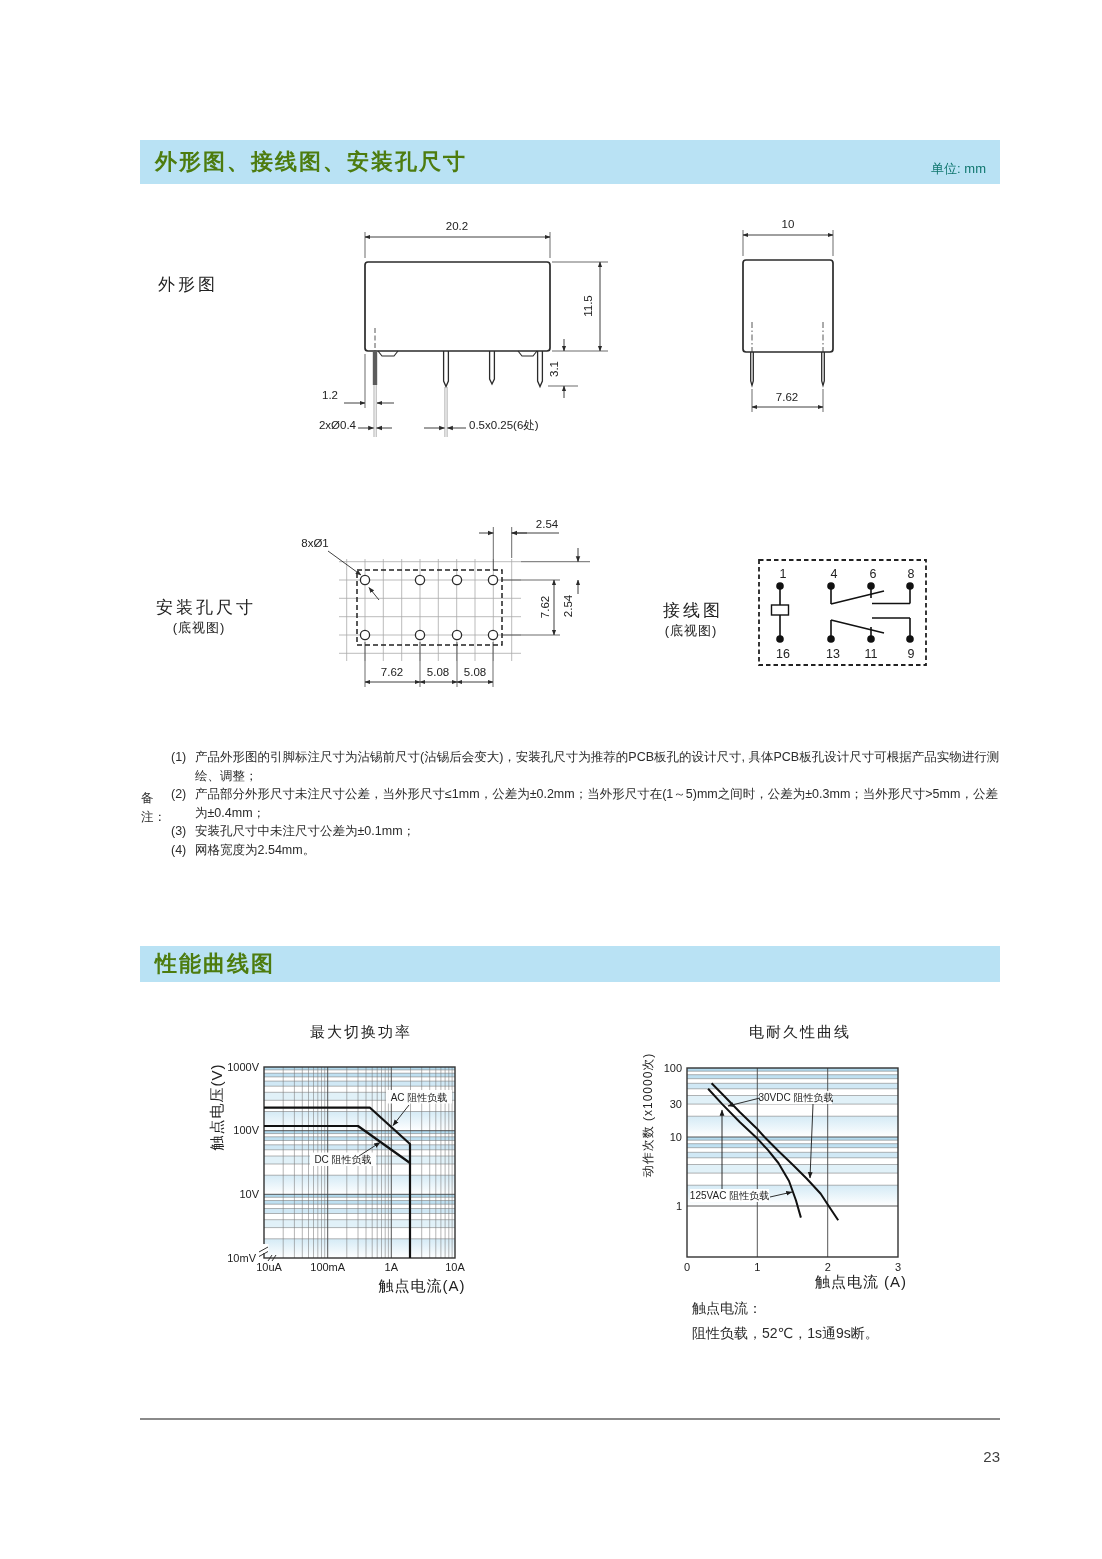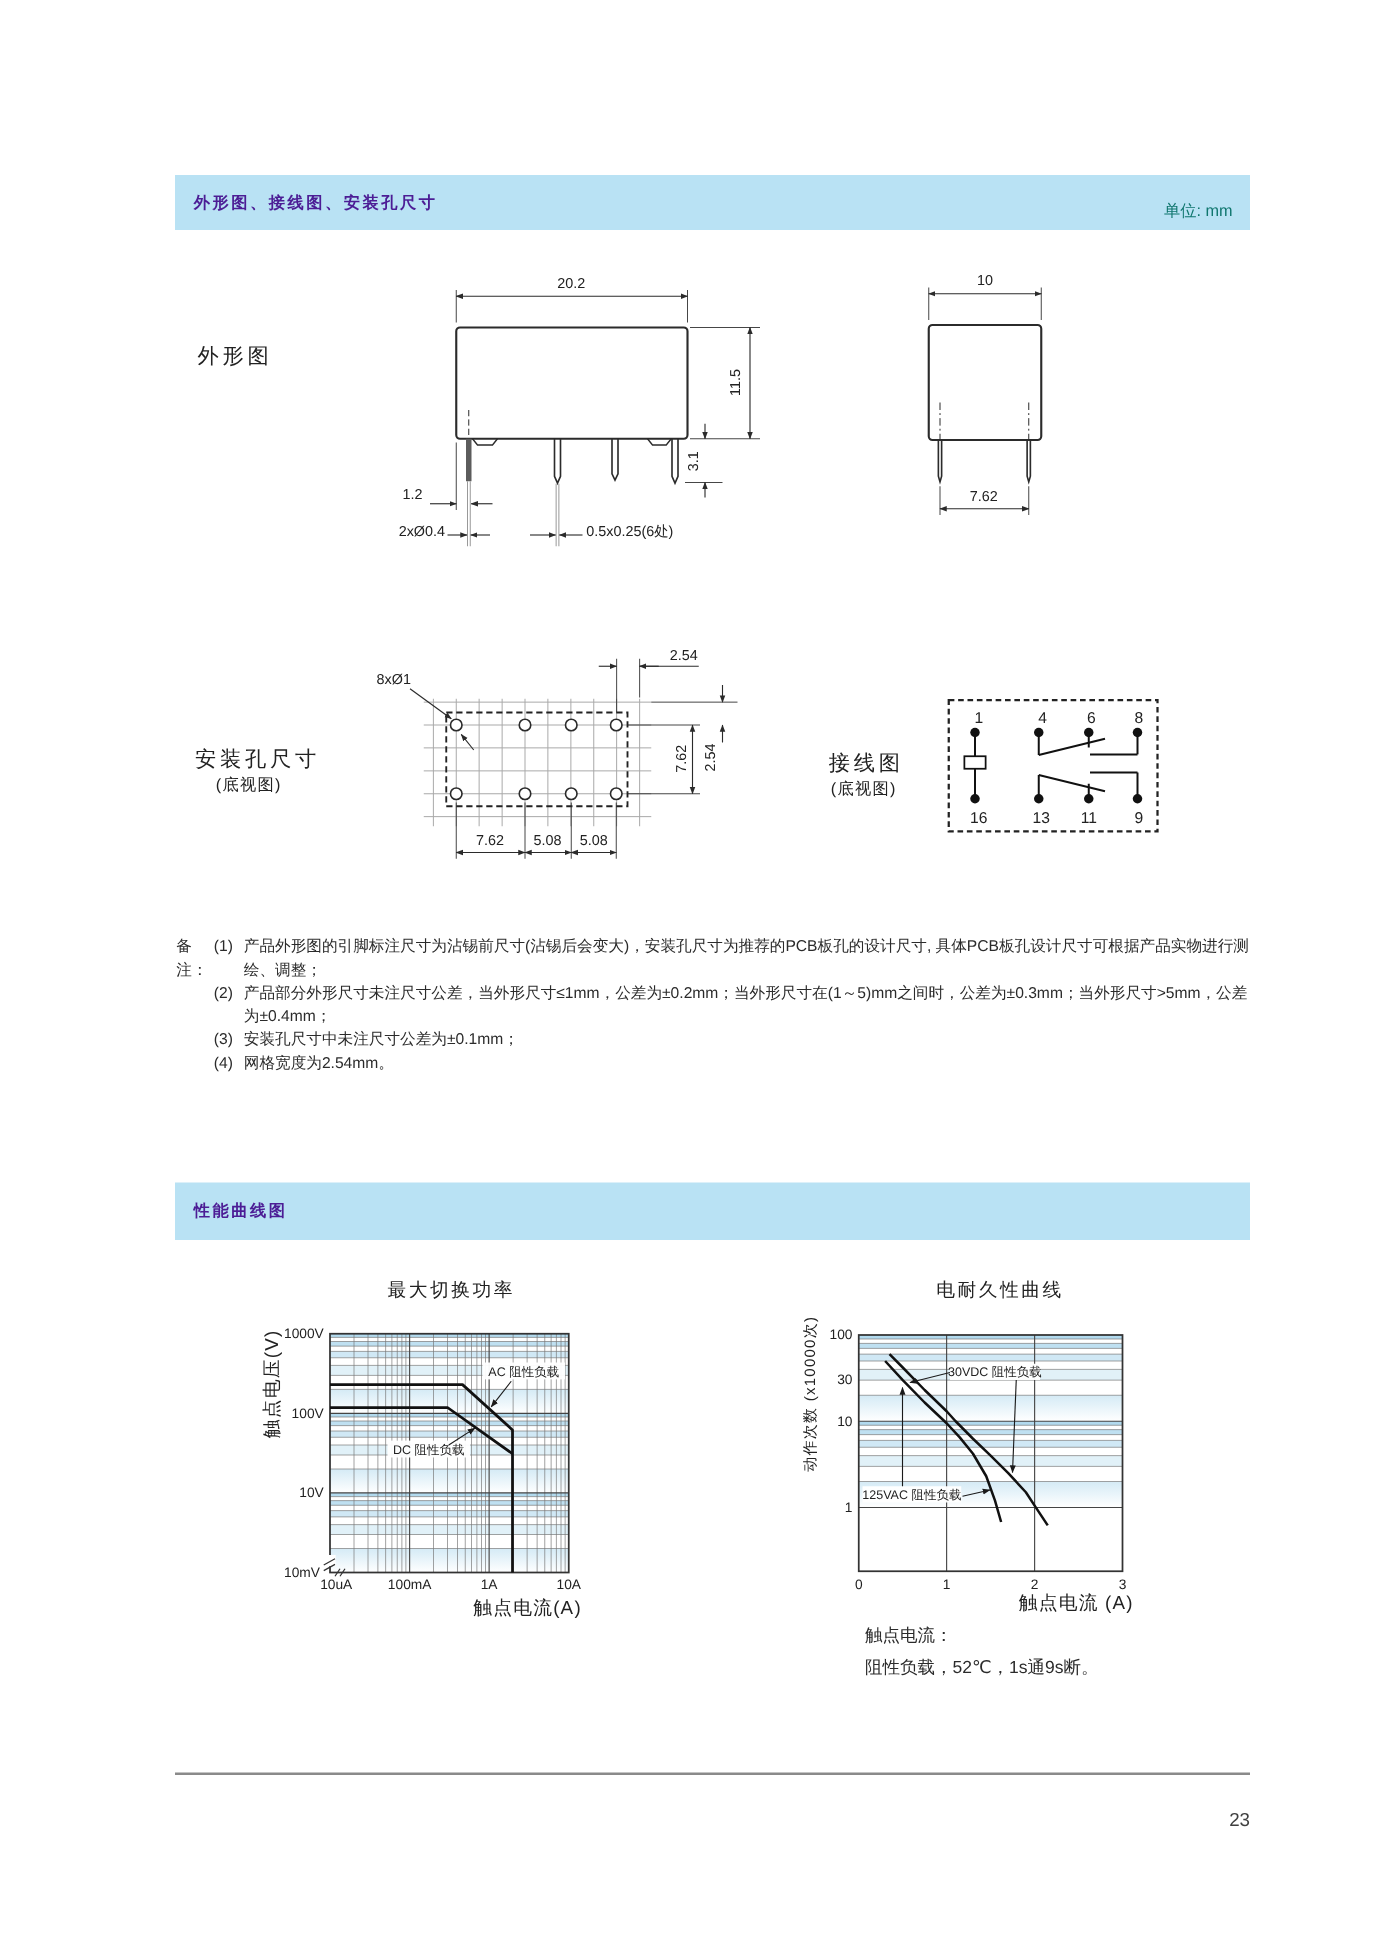--- a/index.html
+++ b/index.html
@@ -1,36 +1,36 @@
 <!DOCTYPE html>
 <html><head>
 <meta charset="utf-8">
 <style>
   html,body{margin:0;padding:0;background:#ffffff;}
   .page{position:relative;width:1102px;height:1559px;background:#ffffff;overflow:hidden;
         font-family:"Liberation Sans","DejaVu Sans",sans-serif;color:#222;}
   .secbar{position:absolute;left:140px;width:860px;height:44px;background:#b9e2f4;
           display:flex;align-items:center;justify-content:space-between;box-sizing:border-box;
           padding:0 14px 0 15px;}
-  .secbar .t{font-size:13px;font-weight:600;letter-spacing:2px;color:#4c1d95;}
+  .secbar .t{font-size:22px;font-weight:600;letter-spacing:2px;color:#4d7c0f;}
   .secbar .u{font-size:13px;color:#0f766e;align-self:flex-end;margin-bottom:6px;}
   svg{position:absolute;overflow:visible;}
   svg text{font-family:"Liberation Sans","DejaVu Sans",sans-serif;fill:#222;}
   .dimtxt{font-size:11.5px;}
   .viewlbl{font-size:17px;letter-spacing:3px;}
   .viewsub{font-size:13px;letter-spacing:1px;}
   .pinlbl{font-size:12.5px;}
   .charttitle{font-size:15px;letter-spacing:2px;}
   .ticklbl{font-size:11px;}
   .axlbl{font-size:15px;letter-spacing:1px;}
   .axlbl2{font-size:12px;letter-spacing:1px;}
   .annlbl{font-size:10px;}
   .notes{position:absolute;left:141px;top:748px;width:862px;font-size:12.5px;line-height:18.6px;
          color:#2b2b2b;display:flex;}
-  .notes .prefix{flex:0 0 30px;}
+  .notes .prefix{flex:0 0 30px;margin-top:41px;}
   .notes .items{flex:1;}
   .note-item{display:flex;}
   .note-item .mk{flex:0 0 24px;}
   .note-item .tx{flex:1;}
   .testcond{position:absolute;left:692px;top:1296px;font-size:14px;line-height:25px;color:#2b2b2b;}
   .footline{position:absolute;left:140px;top:1418px;width:860px;height:0;border-top:2px solid #8a8a8a;}
   .pageno{position:absolute;left:140px;top:1448px;width:860px;text-align:right;font-size:15px;color:#404040;}
 </style>
 </head>
 <body>
@@ -236,21 +236,21 @@
         <span class="mk">(3)</span>
         <span class="tx">安装孔尺寸中未注尺寸公差为±0.1mm；</span>
       </div>
       <div class="note-item">
         <span class="mk">(4)</span>
         <span class="tx">网格宽度为2.54mm。</span>
       </div>
     </div>
   </div>
 
-  <div class="secbar" style="top:946px;height:46px;">
+  <div class="secbar" style="top:946px;height:36px;">
     <span class="t">性能曲线图</span>
   </div>
 
   <svg style="left:140px;top:1008px;" width="870" height="352" viewBox="140 1008 870 352">
     <defs>
       <marker id="a2" viewBox="0 0 10 10" refX="9.2" refY="5" markerWidth="7" markerHeight="7" orient="auto-start-reverse">
         <path d="M0,1.2 L10,5 L0,8.8 z" fill="#1a1a1a"></path>
       </marker>
       <linearGradient id="fade" x1="0" y1="0" x2="0" y2="1">
         <stop offset="0" stop-color="#aad6ec" stop-opacity="0.5"></stop>

